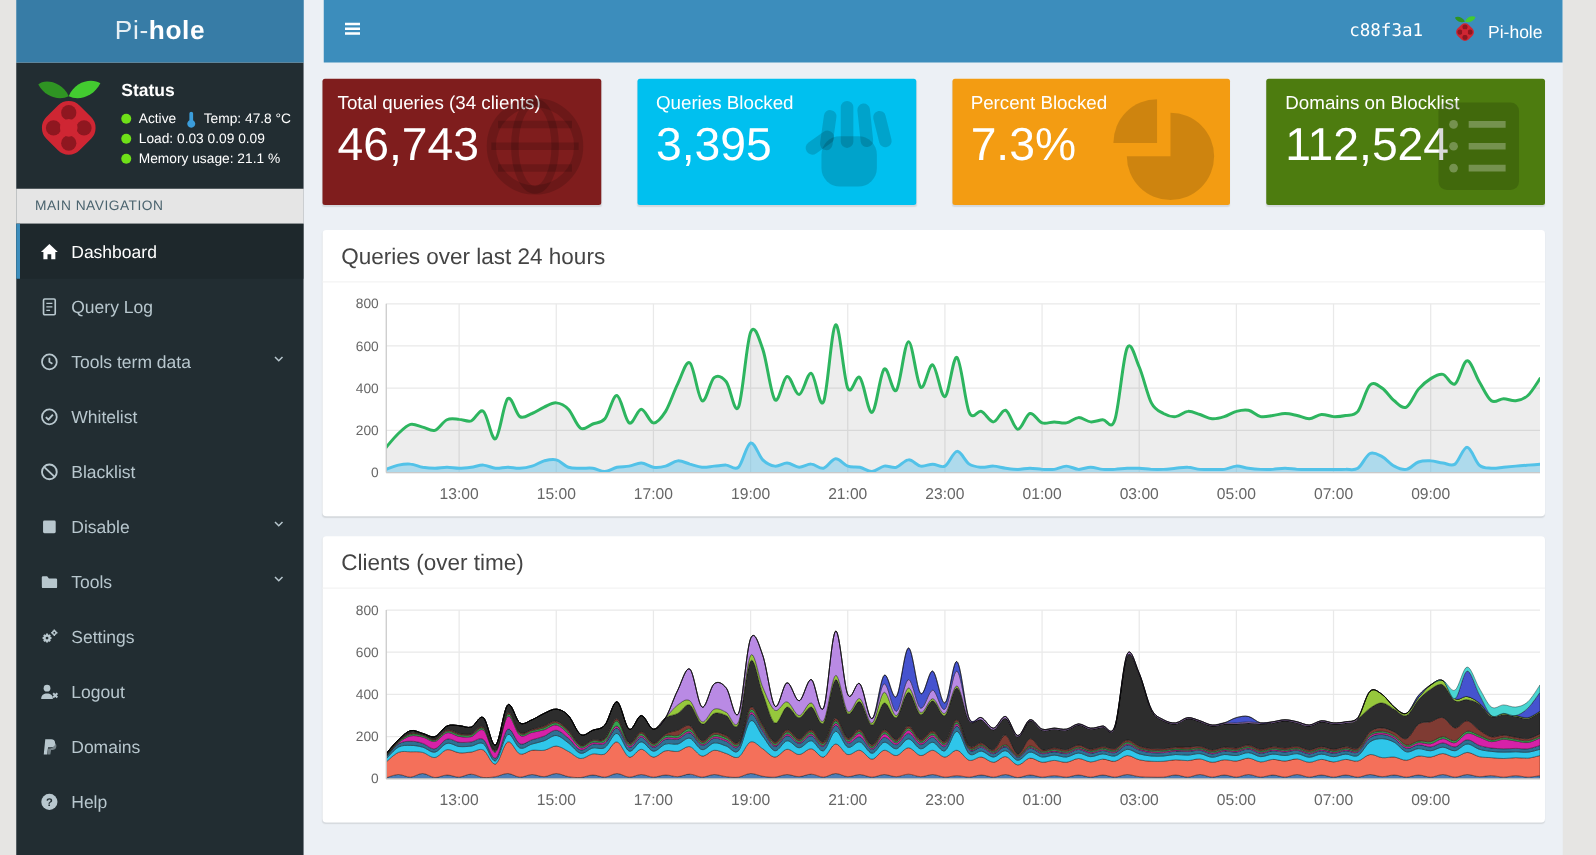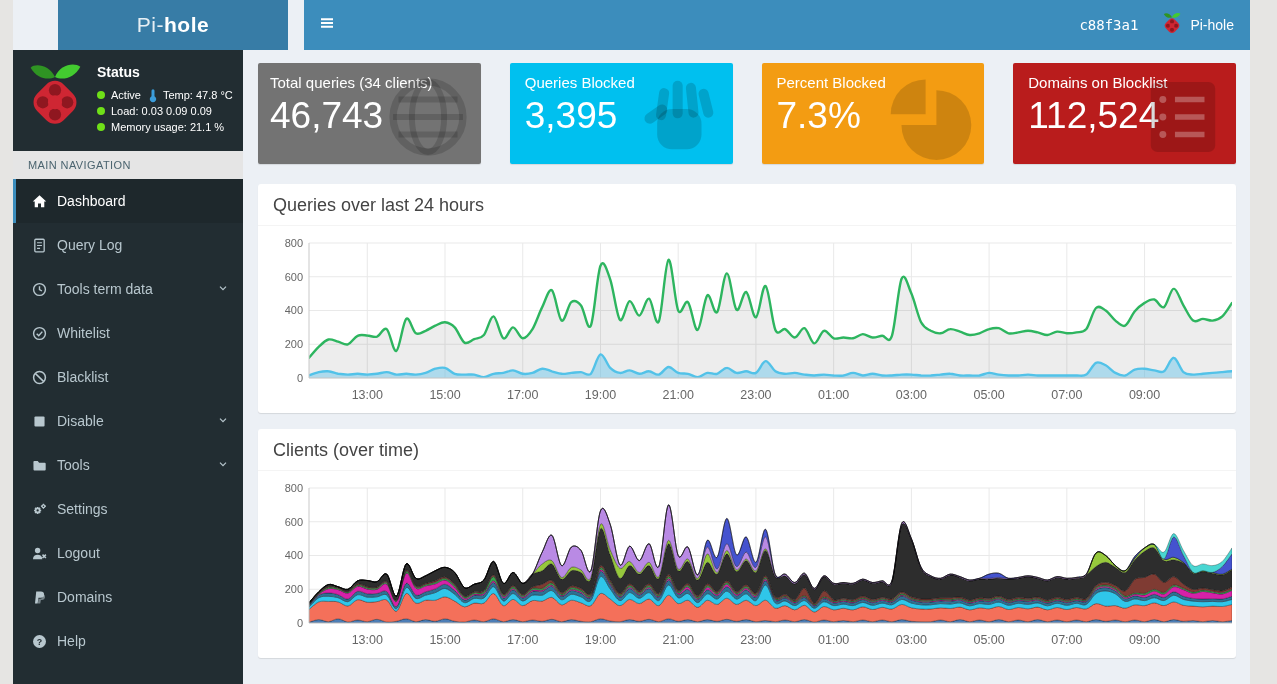--- a/index.html
+++ b/index.html
@@ -1,21 +1,21 @@
 <!DOCTYPE html>
 <html><head>
 <meta charset="utf-8">
 <style>
   * { margin:0; padding:0; box-sizing:border-box; }
   html,body { width:1277px; height:684px; font-family:"Liberation Sans", sans-serif; }
   .stage { position:relative; width:1277px; height:684px; background:#e6e5e3; overflow:hidden; }
   .app { position:absolute; left:13px; top:0; width:1237px; height:684px; background:#ecf0f5; }
 
   
-  .hdr { position:absolute; top:0; left:0; right:0; height:50px; display:flex; z-index:5;padding-left:45px; }
+  .hdr { position:absolute; top:0; left:0; right:0; height:50px; display:flex; z-index:5; }
   .logo { width:230px; height:50px; background:#377ca6; color:#fff; display:flex; align-items:center; justify-content:center; font-size:21px; letter-spacing:.5px; }
   .logo .lt { font-weight:300; color:rgba(255,255,255,.88); }
   .logo .lb { font-weight:700; }
   .nav { flex:1; background:#3c8dbc; display:flex; align-items:center; color:#fff;margin-left:16px; }
   .burger { width:46px; height:50px; display:flex; align-items:center; justify-content:center; cursor:pointer; }
   .burger svg { width:16px; height:16px; }
   .nav-right { margin-left:auto; display:flex; align-items:center; gap:24px; padding-right:16px; }
   .hostname { font-family:"DejaVu Sans Mono", monospace; font-size:14px; }
   .brand { display:flex; align-items:center; gap:8px; font-size:14px; }
   .brand svg { width:20px; height:23px; }
@@ -240,21 +240,21 @@
                 <text x="8" y="11.4" text-anchor="middle" font-size="9.5" font-weight="bold" fill="#222d32" font-family="Liberation Sans, sans-serif">?</text>
               </svg>
             </span>
             <span class="mi-label">Help</span>
           </li>
         </ul>
     </div>
 
     <div class="content">
       <div class="cards" id="cards">
-          <div class="small-box" style="background: #737373; padding-left: 12px;">
+          <div class="small-box" style="background: #7f1d1d; padding-left: 12px;">
             <span class="sb-icon"><svg viewBox="0 0 64 64">
                 <circle cx="32" cy="32" r="26" fill="none" stroke="currentColor" stroke-width="5.5"></circle>
                 <ellipse cx="32" cy="32" rx="12" ry="26" fill="none" stroke="currentColor" stroke-width="4.5"></ellipse>
                 <path d="M6 32h52M10 19h44M10 45h44" stroke="currentColor" stroke-width="4.5"></path>
               </svg></span>
             <div class="sb-label">Total queries (34 clients)</div>
             <div class="sb-value">46,743</div>
           </div>
           <div class="small-box" style="background: rgb(0, 192, 239);">
             <span class="sb-icon"><svg viewBox="0 0 64 64">
@@ -271,21 +271,21 @@
             <div class="sb-value">3,395</div>
           </div>
           <div class="small-box" style="background: rgb(243, 156, 18);">
             <span class="sb-icon"><svg viewBox="0 0 64 64">
                 <path d="M36 12 A26 26 0 1 1 10 38 L36 38 Z" fill="currentColor"></path>
                 <path d="M28 4 A26 26 0 0 0 2 30 L28 30 Z" fill="currentColor"></path>
               </svg></span>
             <div class="sb-label">Percent Blocked</div>
             <div class="sb-value">7.3%</div>
           </div>
-          <div class="small-box" style="background: #b91c1c;">
+          <div class="small-box" style="background: #4d7c0f;">
             <span class="sb-icon"><svg viewBox="0 0 64 64">
                 <rect x="8" y="6" width="48" height="52" rx="5" fill="currentColor"></rect>
                 <g stroke="rgba(255,255,255,0.28)" stroke-width="4">
                   <path d="M26 19h22M26 32h22M26 45h22"></path>
                 </g>
                 <g fill="rgba(255,255,255,0.28)">
                   <circle cx="17" cy="19" r="2.6"></circle>
                   <circle cx="17" cy="32" r="2.6"></circle>
                   <circle cx="17" cy="45" r="2.6"></circle>
                 </g>

